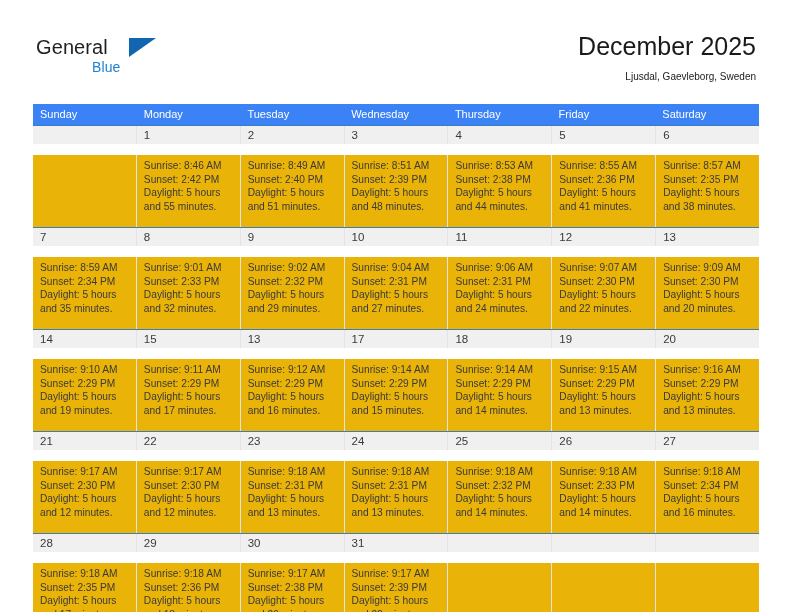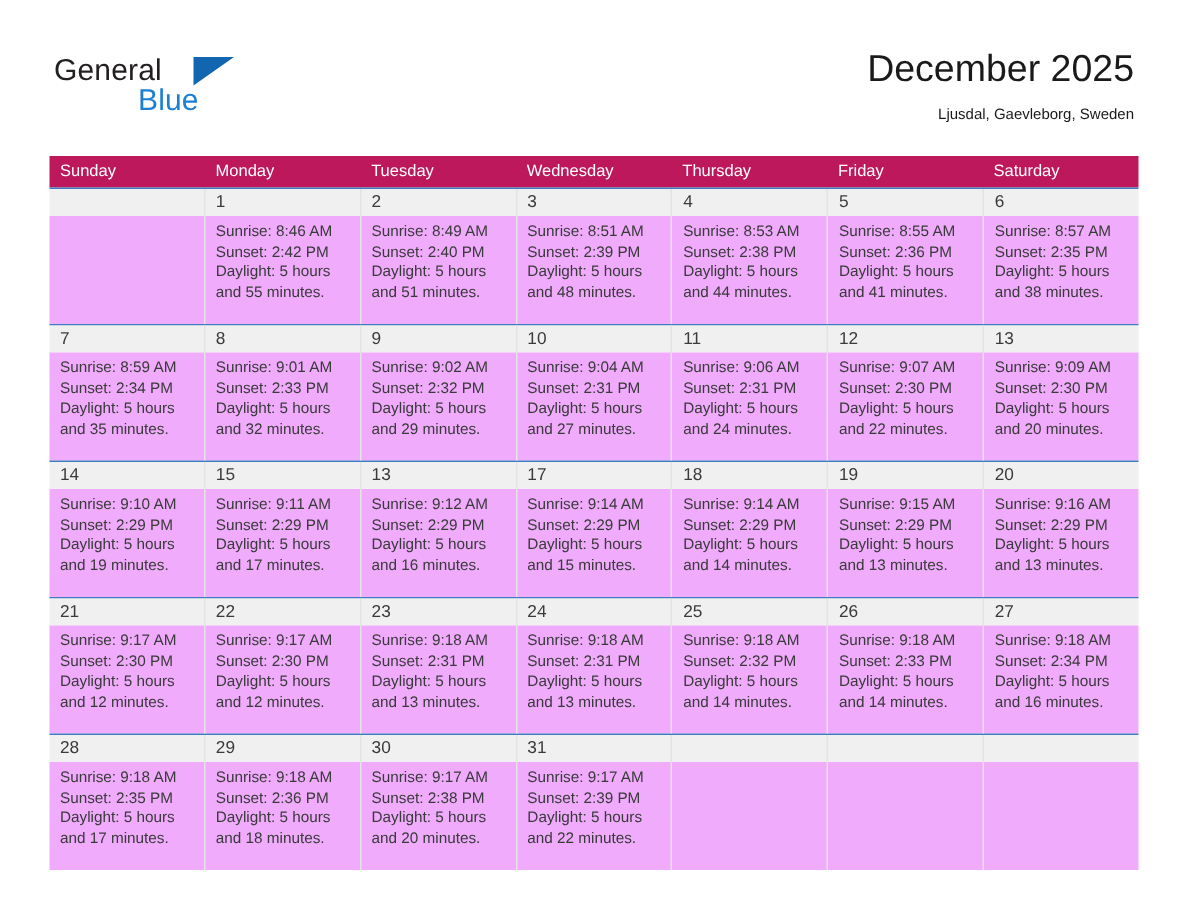--- a/index.html
+++ b/index.html
@@ -47,21 +47,21 @@
     font-size: 20px;
     font-weight: 400;
     color: #231f20;
     letter-spacing: 0.1px;
     line-height: 22px;
   }
   .brand-line2 {
     position: absolute;
     left: 56px;
     top: 20px;
-    font-size: 20px;
+    font-size: 14px;
     font-weight: 400;
     color: #1c7fd4;
     letter-spacing: 0.1px;
     line-height: 22px;
   }
   .brand-triangle {
     position: absolute;
     left: 93px;
     top: 2px;
     width: 0;
@@ -95,21 +95,21 @@
   
   .calendar {
     position: absolute;
     left: 33px;
     top: 104px;
     width: 726px;
   }
 
   .weekday-row {
     display: flex;
-    background: #be185d;
+    background: #3b82f6;
     height: 21px;
   }
   .weekday-cell {
     flex: 1 1 0;
     color: #ffffff;
     font-size: 11px;
     line-height: 21px;
     padding-left: 7px;
     box-sizing: border-box;
     white-space: nowrap;
@@ -122,22 +122,23 @@
     border-top: none;
   }
 
   .week-numbers {
     display: flex;
     background: #f0f0f0;
     height: 18px;
   }
   .week-body {
     display: flex;
-    background: #f0abfc;
+    background: #eab308;
     height: 72px;
+    margin-top: 11px;
   }
 
   .num-cell {
     flex: 1 1 0;
     box-sizing: border-box;
     padding-left: 7px;
     font-size: 11.5px;
     line-height: 18px;
     color: #3a3a3a;
     border-left: 1px solid #e4e4e4;

